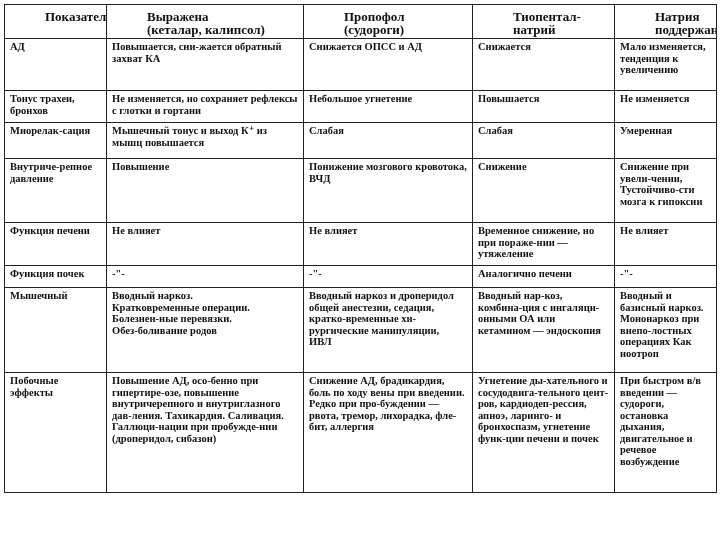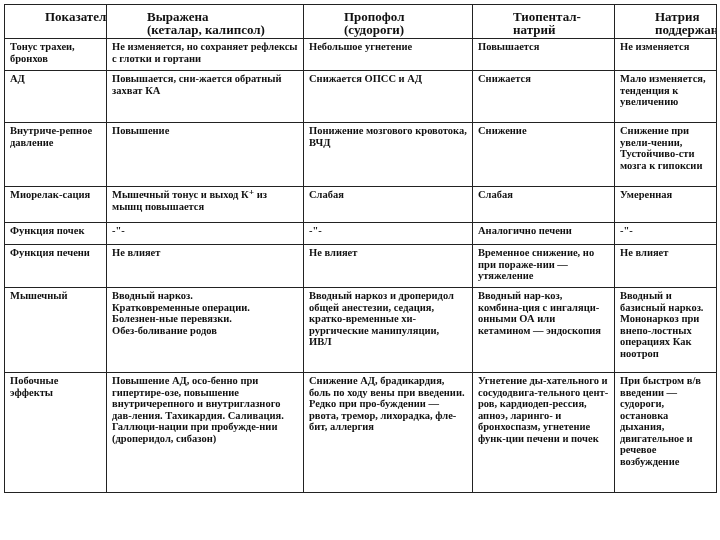--- a/index.html
+++ b/index.html
@@ -49,61 +49,61 @@
 (кеталар, калипсол)</th>
       <th>Пропофол
 (судороги)</th>
       <th>Тиопентал-
 натрий</th>
       <th>Натрия
 поддержание</th>
     </tr>
   </thead>
   <tbody>
+    <tr style="height:52px">
+      <td class="small">АД</td>
+      <td>Повышается, сни-жается обратный захват КА</td>
+      <td>Снижается ОПСС и АД</td>
+      <td>Снижается</td>
+      <td>Мало изменяется, тенденция к увеличению</td>
+    </tr>
     <tr style="height:32px">
       <td>Тонус трахеи, бронхов</td>
       <td>Не изменяется, но сохраняет рефлексы с глотки и гортани</td>
       <td>Небольшое угнетение</td>
       <td>Повышается</td>
       <td>Не изменяется</td>
     </tr>
-    <tr style="height:52px">
-      <td class="small">АД</td>
-      <td>Повышается, сни-жается обратный захват КА</td>
-      <td>Снижается ОПСС и АД</td>
-      <td>Снижается</td>
-      <td>Мало изменяется, тенденция к увеличению</td>
+    <tr style="height:36px">
+      <td>Миорелак-сация</td>
+      <td>Мышечный тонус и выход К⁺ из мышц повышается</td>
+      <td>Слабая</td>
+      <td>Слабая</td>
+      <td>Умеренная</td>
     </tr>
     <tr style="height:64px">
       <td>Внутриче-репное давление</td>
       <td>Повышение</td>
       <td>Понижение мозгового кровотока, ВЧД</td>
       <td>Снижение</td>
       <td>Снижение при увели-чении, Тустойчиво-сти мозга к гипоксии</td>
     </tr>
-    <tr style="height:36px">
-      <td>Миорелак-сация</td>
-      <td>Мышечный тонус и выход К⁺ из мышц повышается</td>
-      <td>Слабая</td>
-      <td>Слабая</td>
-      <td>Умеренная</td>
+    <tr style="height:43px">
+      <td>Функция печени</td>
+      <td>Не влияет</td>
+      <td>Не влияет</td>
+      <td>Временное снижение, но при пораже-нии — утяжеление</td>
+      <td>Не влияет</td>
     </tr>
     <tr style="height:22px">
       <td>Функция почек</td>
       <td class="small">-"-</td>
       <td class="small">-"-</td>
       <td>Аналогично печени</td>
       <td class="small">-"-</td>
-    </tr>
-    <tr style="height:43px">
-      <td>Функция печени</td>
-      <td>Не влияет</td>
-      <td>Не влияет</td>
-      <td>Временное снижение, но при пораже-нии — утяжеление</td>
-      <td>Не влияет</td>
     </tr>
     <tr style="height:85px">
       <td>Мышечный</td>
       <td>Вводный наркоз.
 Кратковременные операции.
 Болезнен-ные перевязки.
 Обез-боливание родов</td>
       <td>Вводный наркоз и дроперидол общей анестезии, седация, кратко-временные хи-рургические манипуляции,
 ИВЛ</td>
       <td>Вводный нар-коз, комбина-ция с ингаляци-онными ОА или кетамином — эндоскопия</td>

